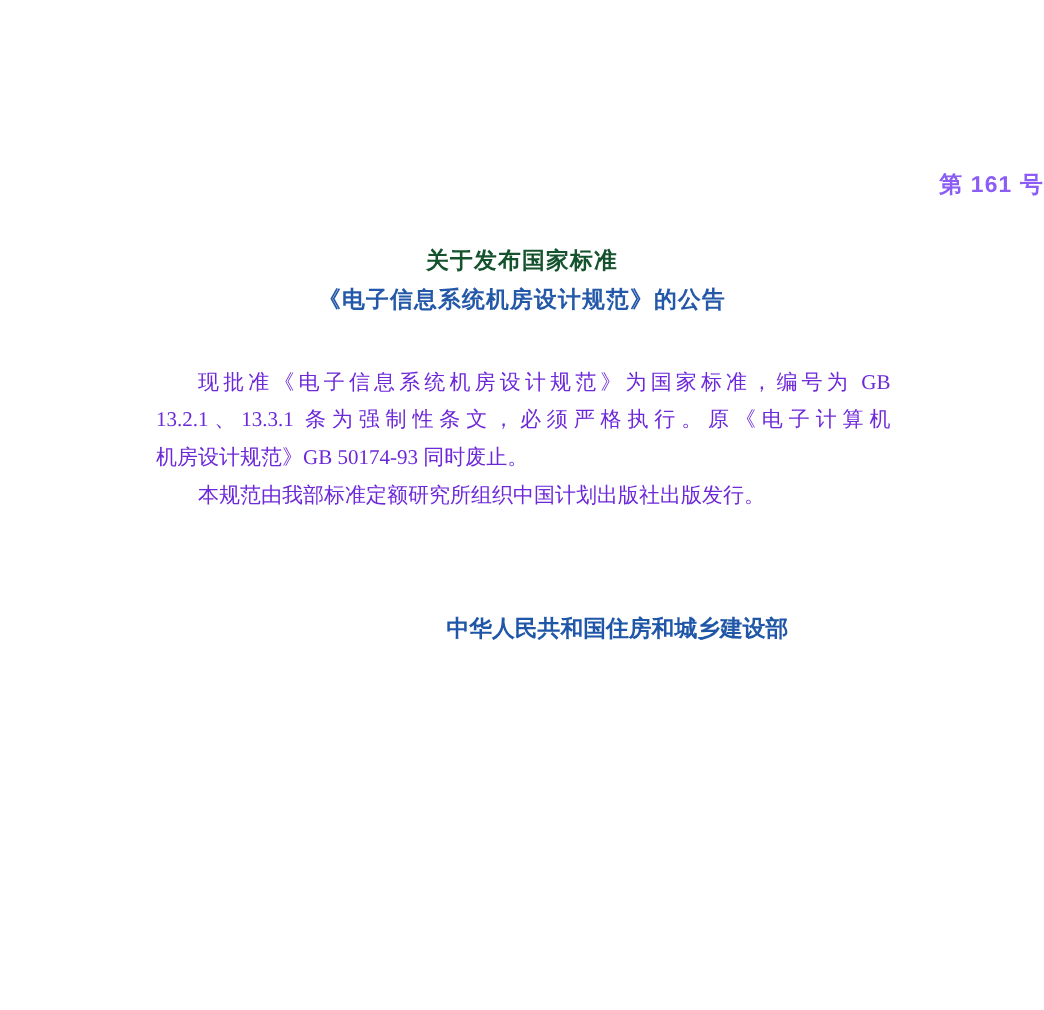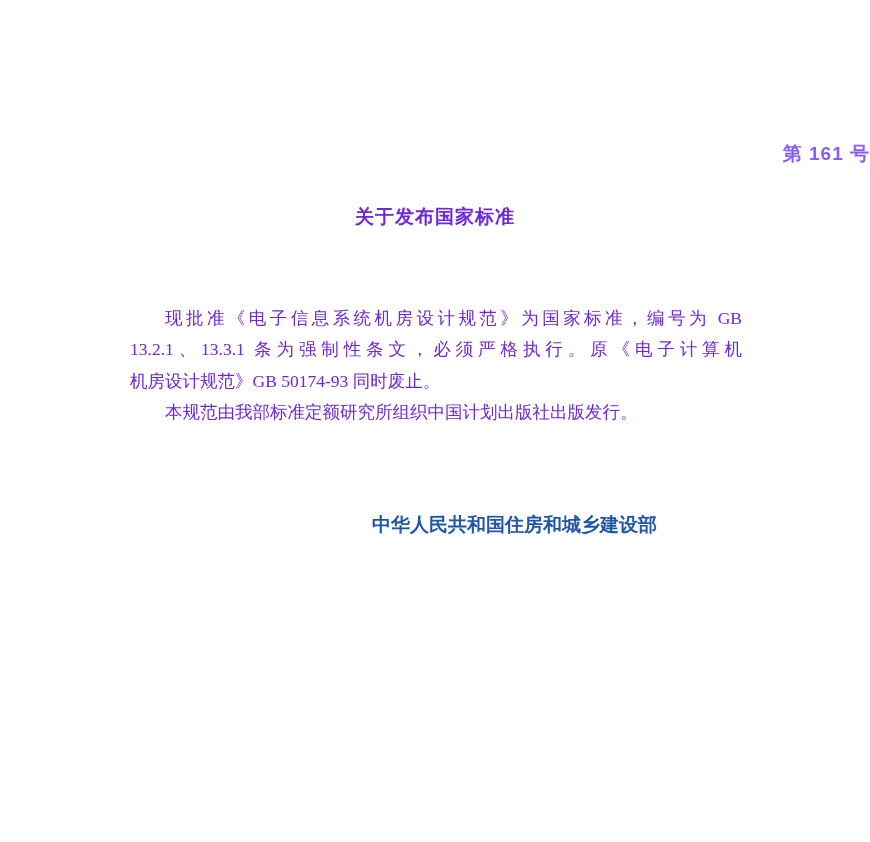--- a/index.html
+++ b/index.html
@@ -43,21 +43,21 @@
   .subject-1 {
     position: absolute;
     top: 204px;
     left: 0;
     width: 100%;
     text-align: center;
     font-family: "Liberation Sans", sans-serif;
     font-weight: bold;
     font-size: 19px;
     letter-spacing: 1px;
-    color: #6d28d9;
+    color: #14532d;
   }
   .subject-2 {
     position: absolute;
     top: 237px;
     left: 0;
     width: 100%;
     text-align: center;
     font-family: "Liberation Sans", sans-serif;
     font-weight: bold;
     font-size: 19px;
@@ -126,20 +126,21 @@
 </head>
 <body>
 
 <div class="page">
 
 
   <div class="doc-number">第 161 号</div>
 
   <div class="subject-1">关于发布国家标准</div>
 
+  <div class="subject-2">《电子信息系统机房设计规范》的公告</div>
 
   <div class="body-text">
     <span class="body-line fill indent">现批准《电子信息系统机房设计规范》为国家标准，编号为 GB</span>
     <span class="body-line fill">13.2.1、13.3.1 条为强制性条文，必须严格执行。原《电子计算机</span>
     <span class="body-line">机房设计规范》GB 50174-93 同时废止。</span>
     <span class="body-line indent">本规范由我部标准定额研究所组织中国计划出版社出版发行。</span>
   </div>
 
   <div class="signature-block">
     <div class="signature-name">中华人民共和国住房和城乡建设部</div>

